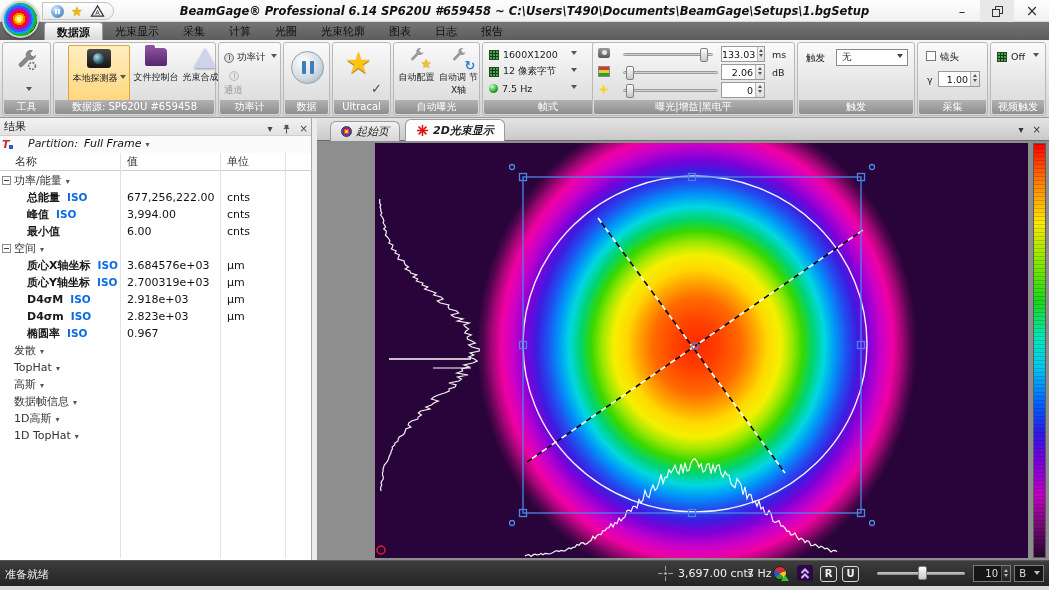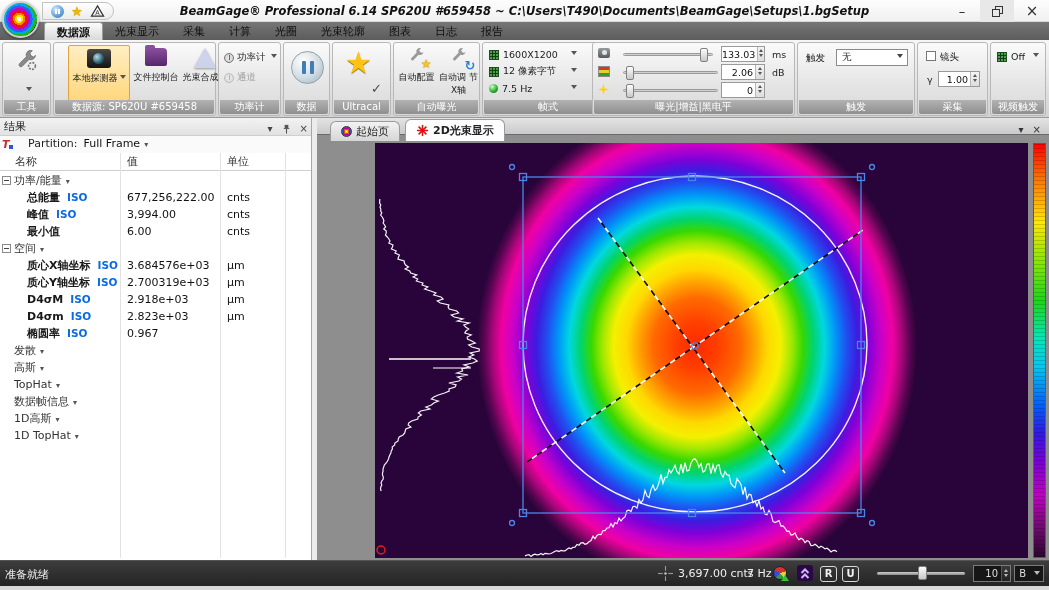--- a/index.html
+++ b/index.html
@@ -59,21 +59,21 @@
   .cam-icon::after { content:""; position:absolute; left:6px; top:4px; width:11px; height:11px; border-radius:50%;
     background:radial-gradient(circle at 35% 35%, #bcd8e8, #26606e 60%, #0c2830); }
   .folder-icon { width:22px; height:18px; background:linear-gradient(#8a4f9e,#55276b); border-radius:2px 4px 2px 2px; position:relative; margin-bottom:5px; }
   .folder-icon::before { content:""; position:absolute; left:0; top:-3px; width:10px; height:4px; background:#8a4f9e; border-radius:2px 2px 0 0; }
   .beamsynth-icon { width:0; height:0; border-left:11px solid transparent; border-right:11px solid transparent; border-bottom:20px solid #c8cdeb; opacity:.85; margin-bottom:3px; filter:drop-shadow(0 1px 1px #888); }
 
   
   #g-power .prow { position:absolute; left:5px; display:flex; align-items:center; gap:3px; font-size:9.5px; }
   .gauge-icon { width:10px; height:10px; border-radius:50%; border:1px solid #777; background:radial-gradient(#f2f2f2,#c2c2c2); position:relative; }
   .gauge-icon::after { content:""; position:absolute; left:4px; top:1px; width:1px; height:5px; background:#666; }
-  .dim { opacity:.4; }
+  .dim { opacity:.4;flex-direction:column; }
 
   
   .pause-big { position:absolute; left:7px; top:8px; width:33px; height:33px; border-radius:50%;
     background:radial-gradient(circle at 35% 30%, #ffffff, #d2dce4 55%, #9fb0bc); border:1px solid #8fa0ac; }
   .pause-big::before, .pause-big::after { content:""; position:absolute; top:9px; width:4px; height:13px; background:#3f7fb8; border-radius:1px; }
   .pause-big::before { left:10px; } .pause-big::after { left:18px; }
 
   
   .star-big { position:absolute; left:12px; top:2px; font-size:30px; color:#ffc315; text-shadow:0 1px 1px #8a6200, 0 0 2px #fff; }
   .check { position:absolute; right:8px; top:38px; font-size:13px; color:#4a4a4a; font-weight:bold; }
@@ -119,21 +119,21 @@
   .checkbox { position:absolute; width:10px; height:10px; background:#fff; border:1px solid #777; }
   .lbl9 { position:absolute; font-size:9.5px; color:#222; }
 
   
   #results-panel { position:absolute; left:0; top:118px; width:312px; height:442px; background:#fff; border-right:1px solid #a8a8a8; z-index:5; }
   #results-header { position:absolute; left:0; top:0; width:100%; height:18px; background:linear-gradient(#f2f2f2,#e2e2e2); border-bottom:1px solid #cfcfcf; font-size:11px; color:#222; padding-left:4px; line-height:17px; }
   #results-header .hicons { position:absolute; right:3px; top:2px; display:flex; gap:8px; align-items:center; color:#444; font-size:10px; }
   #partition-row { position:absolute; left:0; top:18px; width:100%; height:17px; background:#fafafa; font-size:11px; line-height:16px; }
   #partition-row .picon { position:absolute; left:2px; top:1px; font-weight:bold; font-style:italic; color:#c03030; font-size:11px; }
   #partition-row .picon::after { content:""; position:absolute; left:7px; top:8px; width:4px; height:4px; background:#3355cc; }
-  #partition-row .ptext { position:absolute; left:28px; }
+  #partition-row .ptext { position:absolute; left:28px;font-style:italic; }
   #partition-row .pval { font-weight:normal; color:#111; margin-left:6px; }
 
   #results-table { position:absolute; left:0; top:35px; width:100%; bottom:0; }
   .colsep { position:absolute; top:0; bottom:2px; width:1px; background:#e2e2e2; }
   #results-table .hdr { display:grid; grid-template-columns:13px 107px 100px 60px auto; height:18px; align-items:center; border-bottom:1px solid #cfcfcf; color:#333; }
   #results-rows { position:absolute; left:0; top:19px; right:0; }
   .rrow { display:grid; grid-template-columns:13px 107px 100px 60px auto; height:17px; align-items:center; }
   .rrow .cexp { display:flex; justify-content:center; }
   .expbox { width:9px; height:9px; border:1px solid #8a8a8a; background:#fdfdfd; display:flex; align-items:center; justify-content:center; }
   .expbox::after { content:""; width:5px; height:1px; background:#444; }
@@ -144,21 +144,21 @@
   .caret { color:#555; font-size:8px; margin-left:4px; }
   .cval { padding-left:7px; color:#111; }
   .cunit { padding-left:7px; color:#111; }
   .hdr span:nth-child(2){ padding-left:2px; } .hdr span:nth-child(3), .hdr span:nth-child(4){ padding-left:7px; }
 
   
   #splitter { position:absolute; left:312px; top:118px; width:5px; height:442px; background:#ececec; z-index:4; }
 
   
   #display-panel { position:absolute; left:317px; top:118px; width:732px; height:442px; background:#8e8e8e; z-index:3; }
-  #doc-tabstrip { position:absolute; left:0; top:0; width:100%; height:17px; background:linear-gradient(#e4e4e4,#c9c9c9); border-bottom:1px solid #6a6a6a; }
+  #doc-tabstrip { position:absolute; left:0; top:0; width:100%; height:23px; background:linear-gradient(#e4e4e4,#c9c9c9); border-bottom:1px solid #6a6a6a;font-style:italic; }
   .doc-tab { position:absolute; top:3px; height:20px; display:flex; align-items:center; gap:4px; padding:0 10px; font-size:11px; color:#222;
     background:linear-gradient(#f2f2f2,#d6d6d6); border:1px solid #9a9a9a; border-bottom:none; border-radius:6px 6px 0 0; }
   .doc-tab.active { background:#fdfdfd; font-weight:bold; top:1px; height:22px; z-index:2; }
   #tab-start { left:13px; } #tab-2d { left:88px; }
   .beamdot-icon { width:11px; height:11px; border-radius:50%; border:1px solid #333;
     background:radial-gradient(circle, #fff 0 15%, #e8d000 15% 30%, #e05000 30% 45%, #b000b0 45% 62%, #2858d8 62% 78%, #108810 78% 100%); }
   .strip-icons { position:absolute; right:8px; top:6px; display:flex; gap:9px; color:#333; font-size:10px; }
 
   #display-body { position:absolute; left:0; top:23px; width:732px; height:419px; }
   #beam-image { position:absolute; left:58px; top:2px; width:653px; height:415px; background:#29043a; overflow:hidden; }
@@ -500,28 +500,28 @@
         </div>
         <div class="rrow category">
           <span class="cexp"></span>
           <span class="cname"><span>发散</span><span class="caret">▾</span></span>
           <span class="cval"></span>
           <span class="cunit"></span>
           <span></span>
         </div>
         <div class="rrow category">
           <span class="cexp"></span>
+          <span class="cname"><span>TopHat</span><span class="caret">▾</span></span>
+          <span class="cval"></span>
+          <span class="cunit"></span>
+          <span></span>
+        </div>
+        <div class="rrow category">
+          <span class="cexp"></span>
           <span class="cname"><span>高斯</span><span class="caret">▾</span></span>
-          <span class="cval"></span>
-          <span class="cunit"></span>
-          <span></span>
-        </div>
-        <div class="rrow category">
-          <span class="cexp"></span>
-          <span class="cname"><span>TopHat</span><span class="caret">▾</span></span>
           <span class="cval"></span>
           <span class="cunit"></span>
           <span></span>
         </div>
         <div class="rrow category">
           <span class="cexp"></span>
           <span class="cname"><span>数据帧信息</span><span class="caret">▾</span></span>
           <span class="cval"></span>
           <span class="cunit"></span>
           <span></span>

